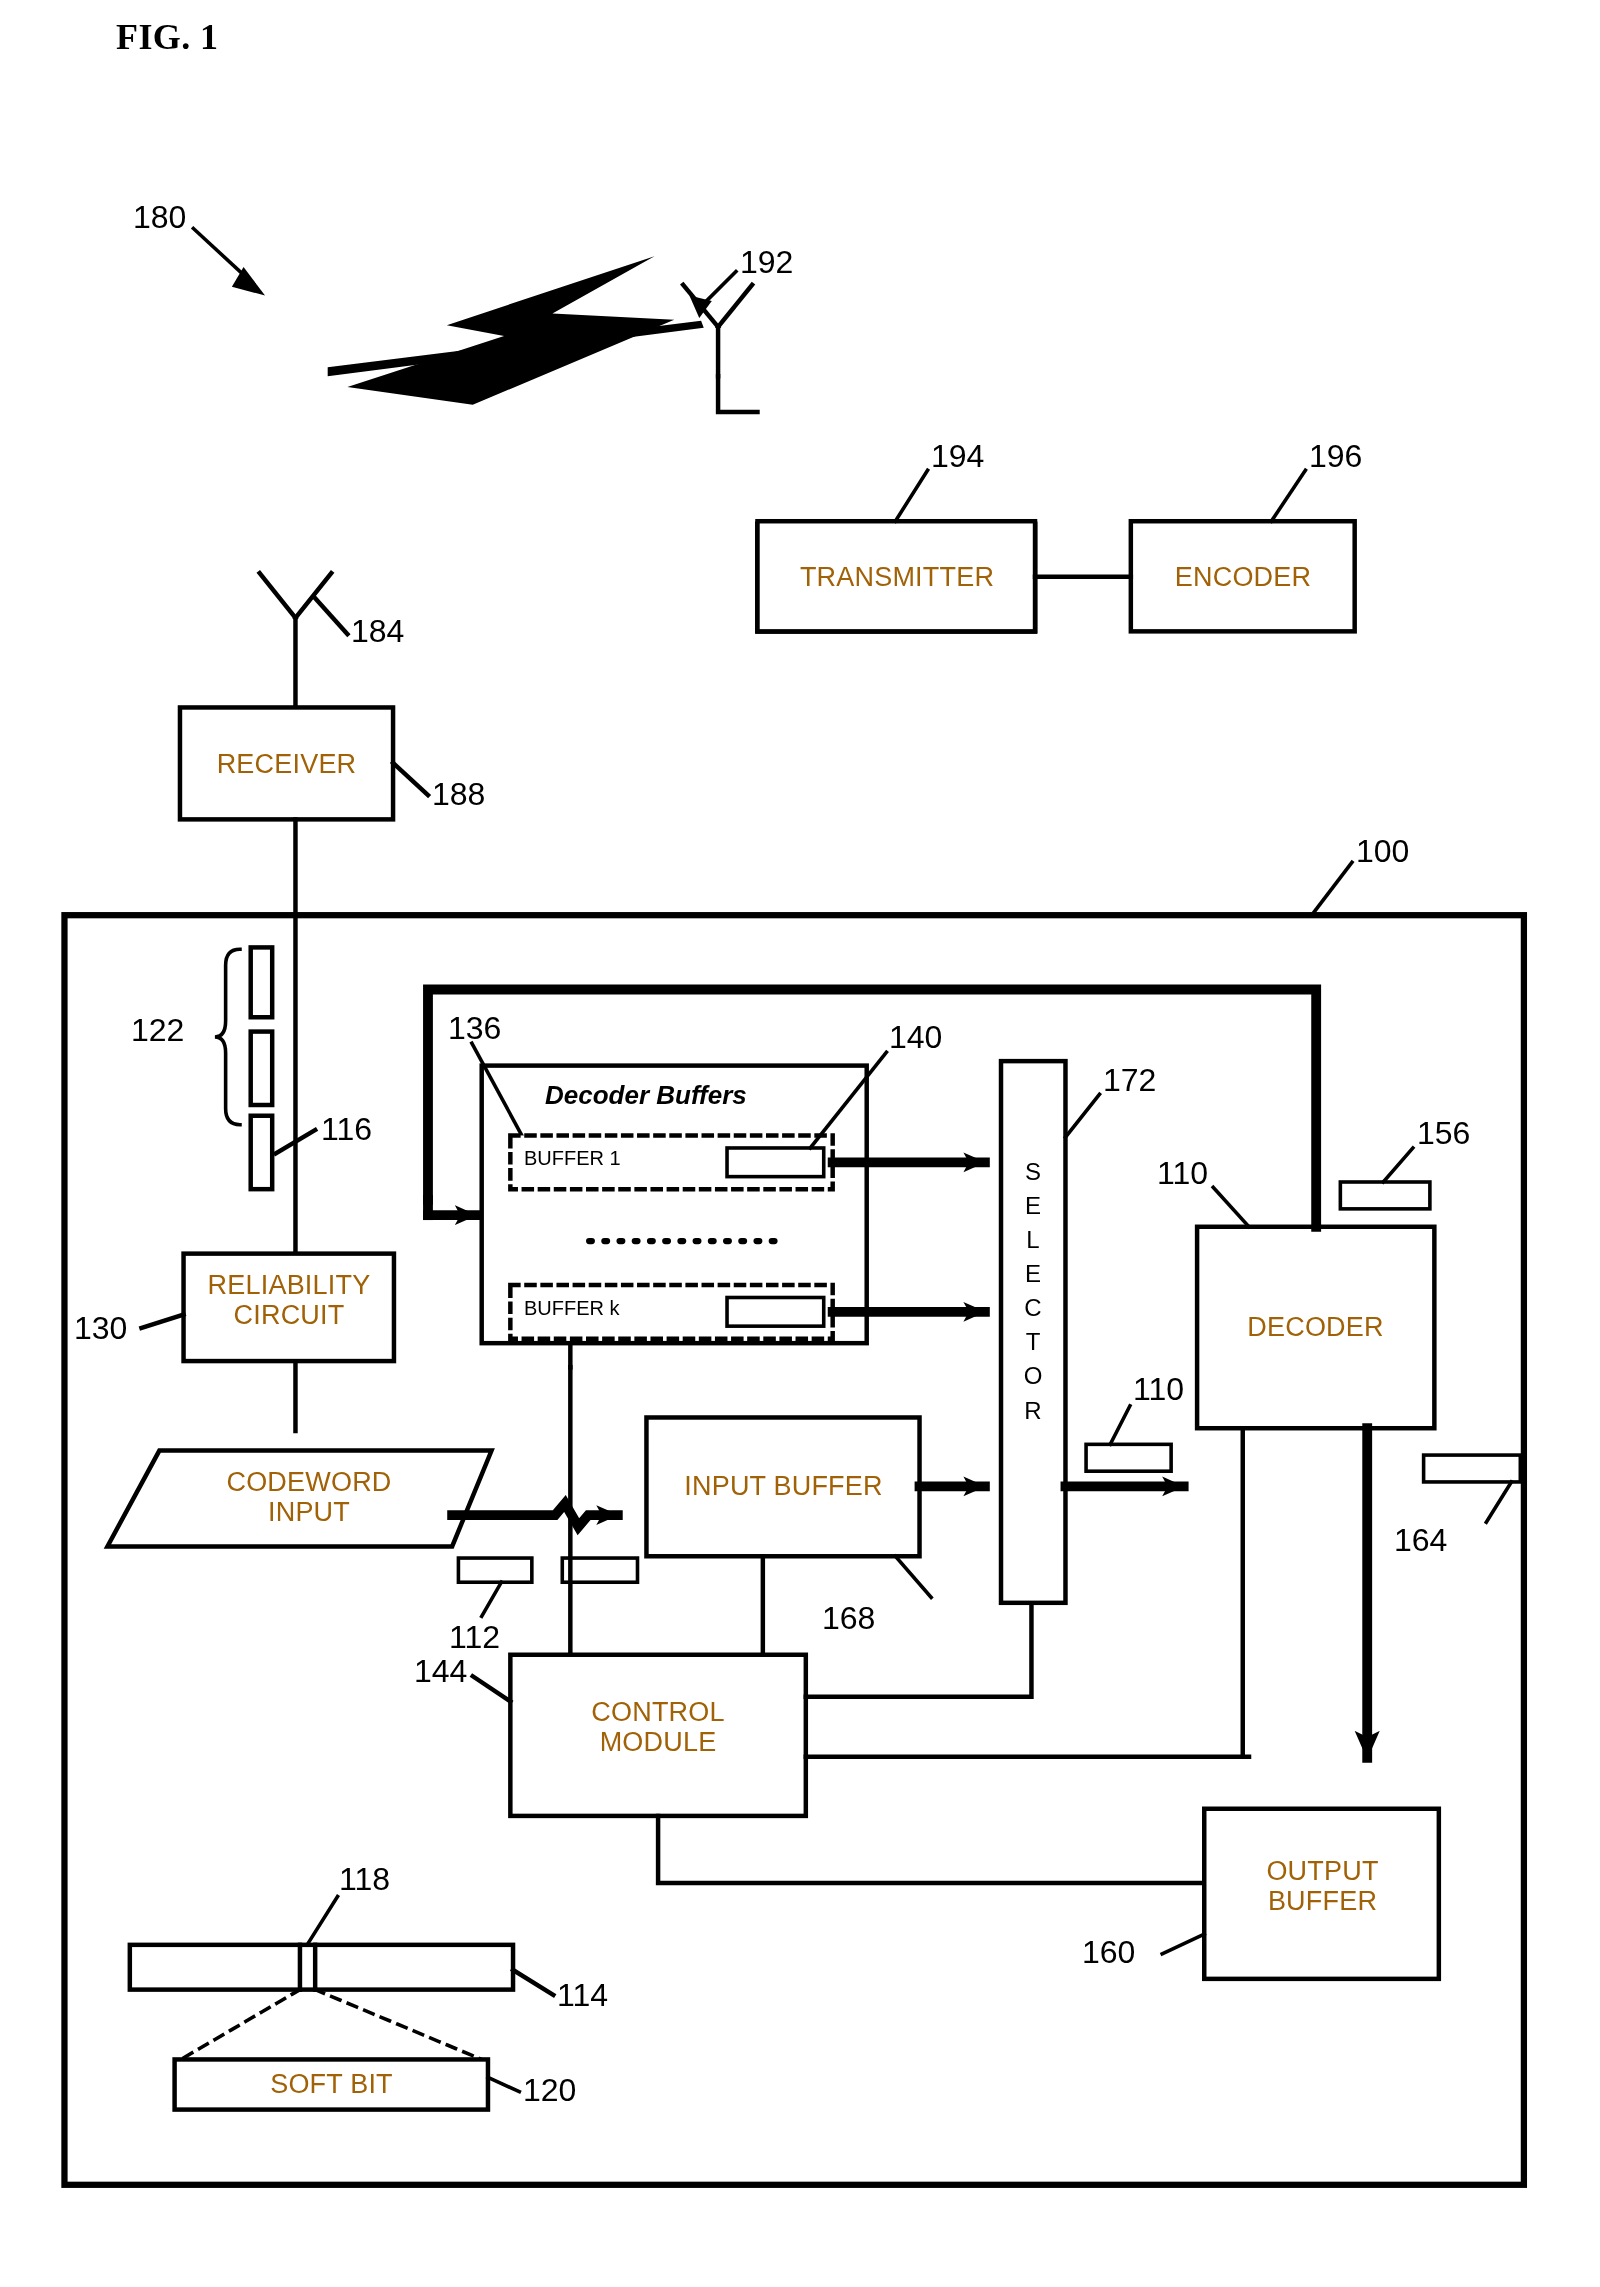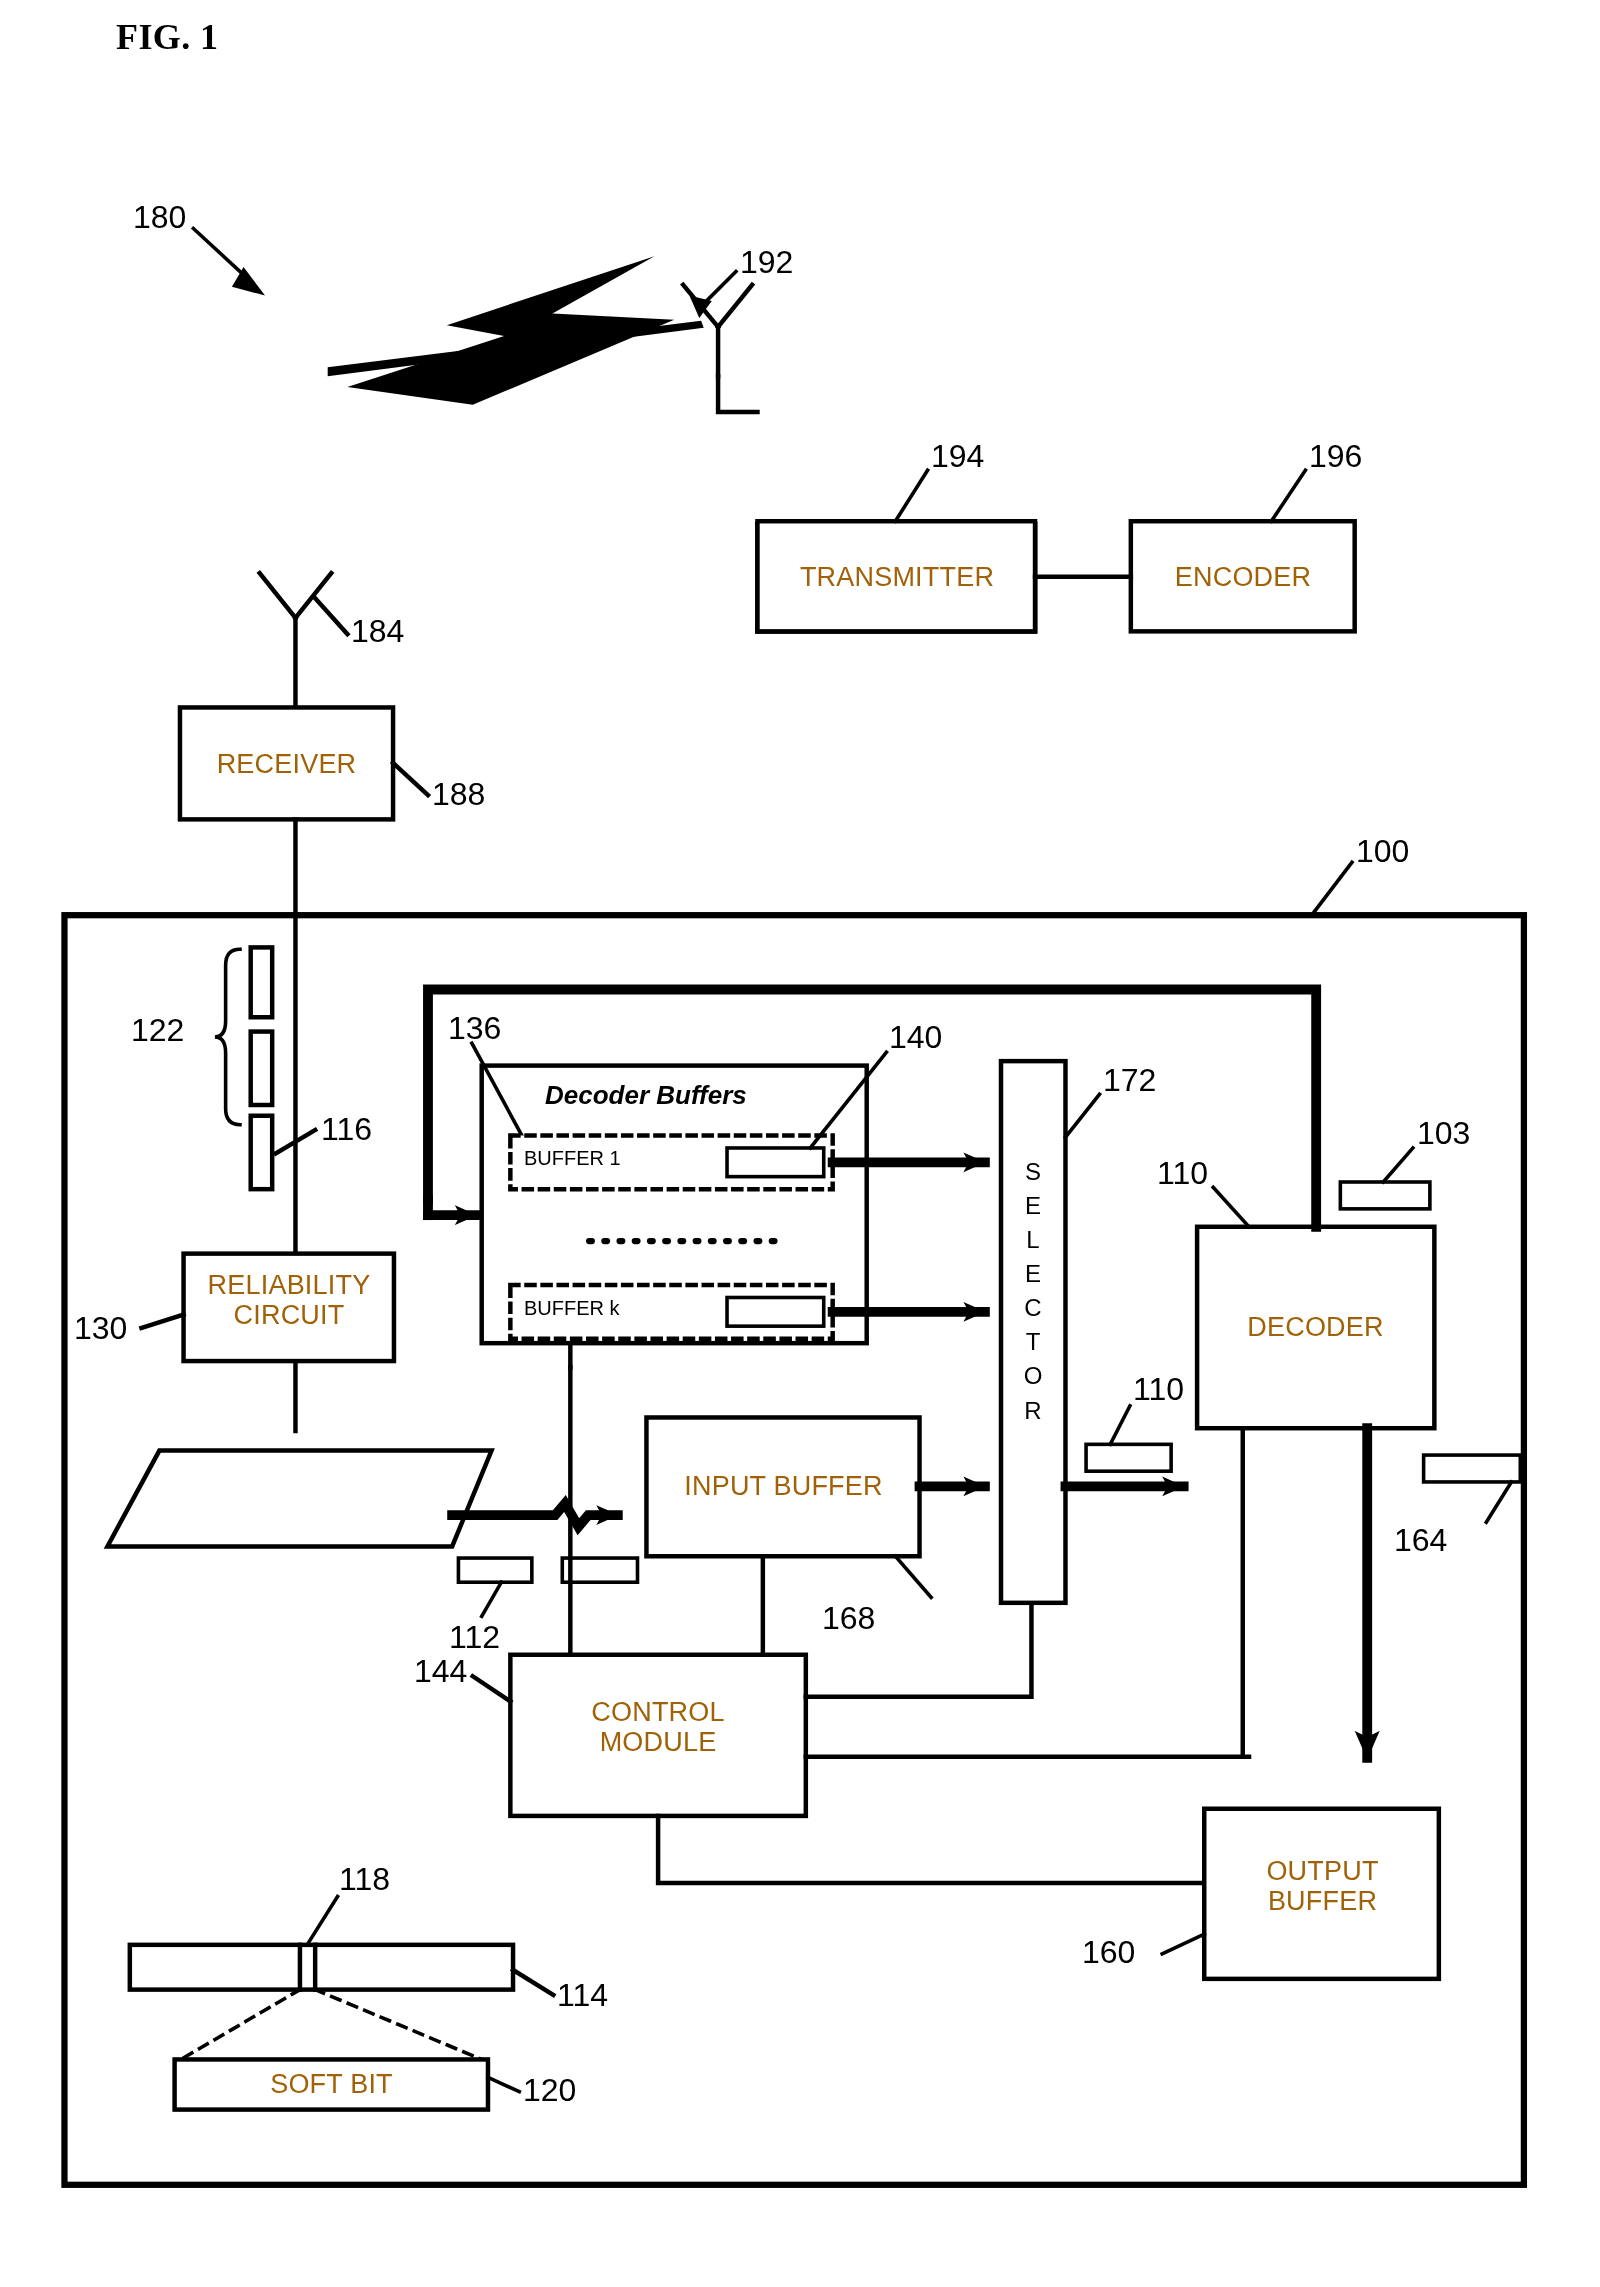--- a/index.html
+++ b/index.html
@@ -241,20 +241,22 @@
       <line x1="545" y1="2320" x2="580" y2="2336" stroke-width="4"></line>
 
     </g>
   </svg>
 
   <div class="blk-label" style="left:758px; top:562px; width:278px;">TRANSMITTER</div>
   <div class="blk-label" style="left:1131px; top:562px; width:224px;">ENCODER</div>
   <div class="blk-label" style="left:180px; top:749px; width:213px;text-align:center;">RECEIVER</div>
   <div class="blk-label" style="left:184px; top:1270px; width:210px;">RELIABILITY
 CIRCUIT</div>
+  <div class="blk-label" style="left:139px; top:1467px; width:340px;">CODEWORD
+INPUT</div>
   <div class="blk-label" style="left:647px; top:1471px; width:273px;">INPUT BUFFER</div>
   <div class="blk-label" style="left:510px; top:1697px; width:296px;">CONTROL
 MODULE</div>
   <div class="blk-label" style="left:1197px; top:1312px; width:237px;">DECODER</div>
   <div class="blk-label" style="left:1205px; top:1856px; width:235px;">OUTPUT
 BUFFER</div>
   <div class="blk-label" style="left:175px; top:2069px; width:313px;">SOFT BIT</div>
 
   <div class="sel-label" style="left:1001px; top:1155px; width:64px;">S
 E
@@ -276,21 +278,21 @@
   <div class="ref-num" style="left:351px; top:613px;">184</div>
   <div class="ref-num" style="left:432px; top:776px;">188</div>
   <div class="ref-num" style="left:1356px; top:833px;">100</div>
   <div class="ref-num" style="left:131px; top:1012px;">122</div>
   <div class="ref-num" style="left:321px; top:1111px;">116</div>
   <div class="ref-num" style="left:74px; top:1310px;">130</div>
   <div class="ref-num" style="left:448px; top:1010px;">136</div>
   <div class="ref-num" style="left:889px; top:1019px;">140</div>
   <div class="ref-num" style="left:1103px; top:1062px;">172</div>
   <div class="ref-num" style="left:1157px; top:1155px;">110</div>
-  <div class="ref-num" style="left:1417px; top:1115px;">103</div>
+  <div class="ref-num" style="left:1417px; top:1115px;">156</div>
   <div class="ref-num" style="left:1133px; top:1371px;">110</div>
   <div class="ref-num" style="left:1394px; top:1522px;">164</div>
   <div class="ref-num" style="left:449px; top:1619px;">112</div>
   <div class="ref-num" style="left:822px; top:1600px;">168</div>
   <div class="ref-num" style="left:414px; top:1653px;">144</div>
   <div class="ref-num" style="left:339px; top:1861px;">118</div>
   <div class="ref-num" style="left:557px; top:1977px;">114</div>
   <div class="ref-num" style="left:523px; top:2072px;">120</div>
   <div class="ref-num" style="left:1082px; top:1934px;">160</div>
 

